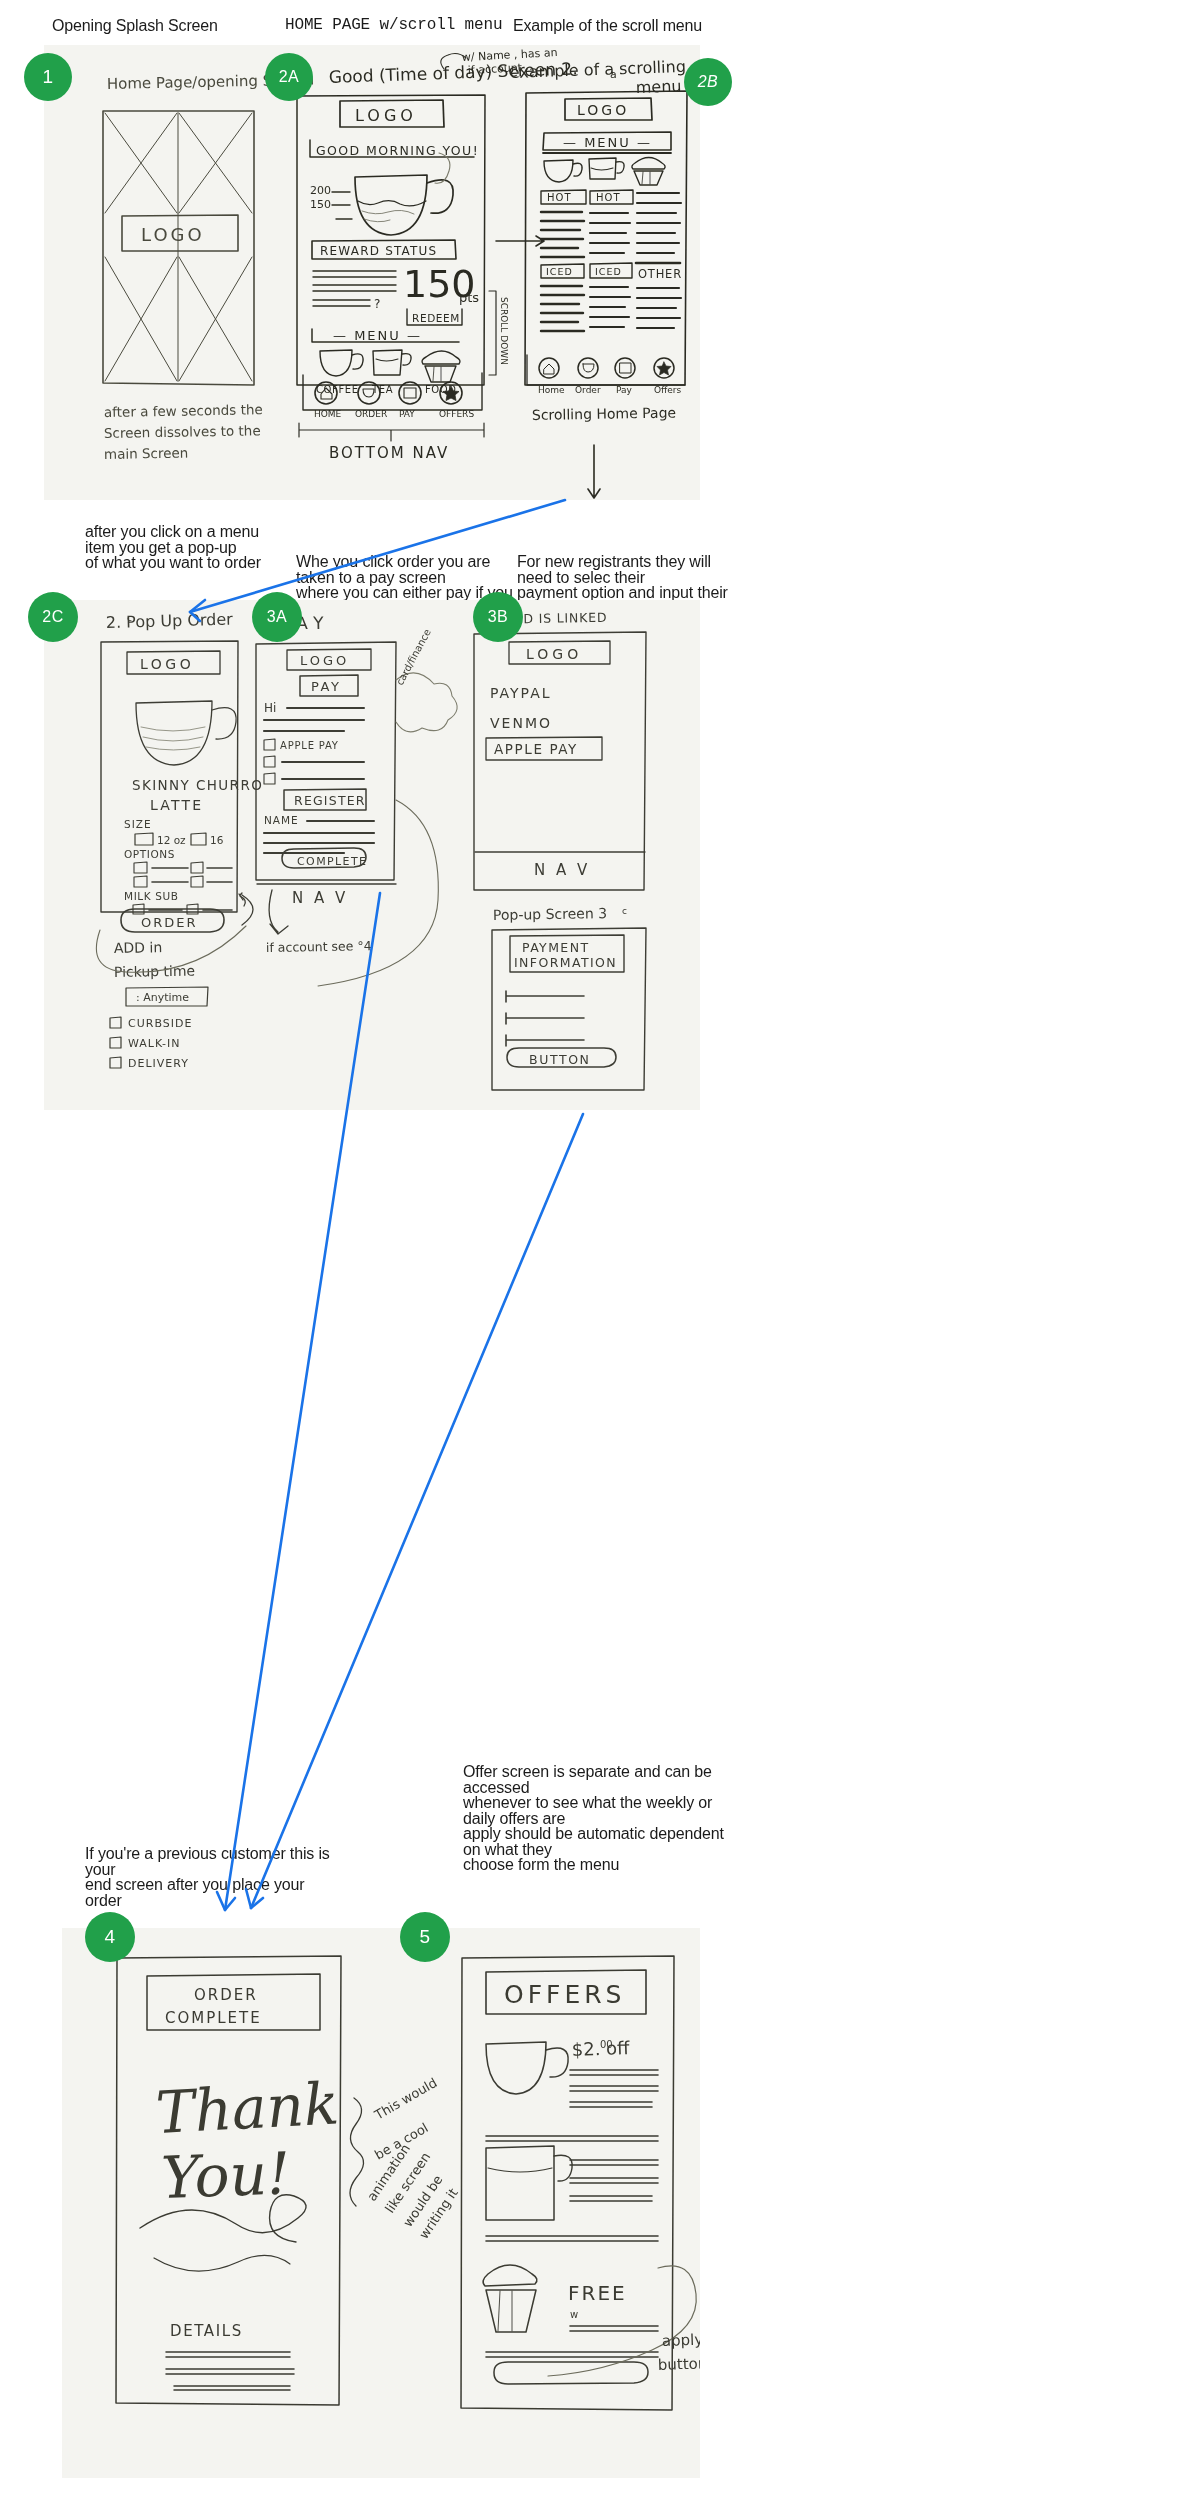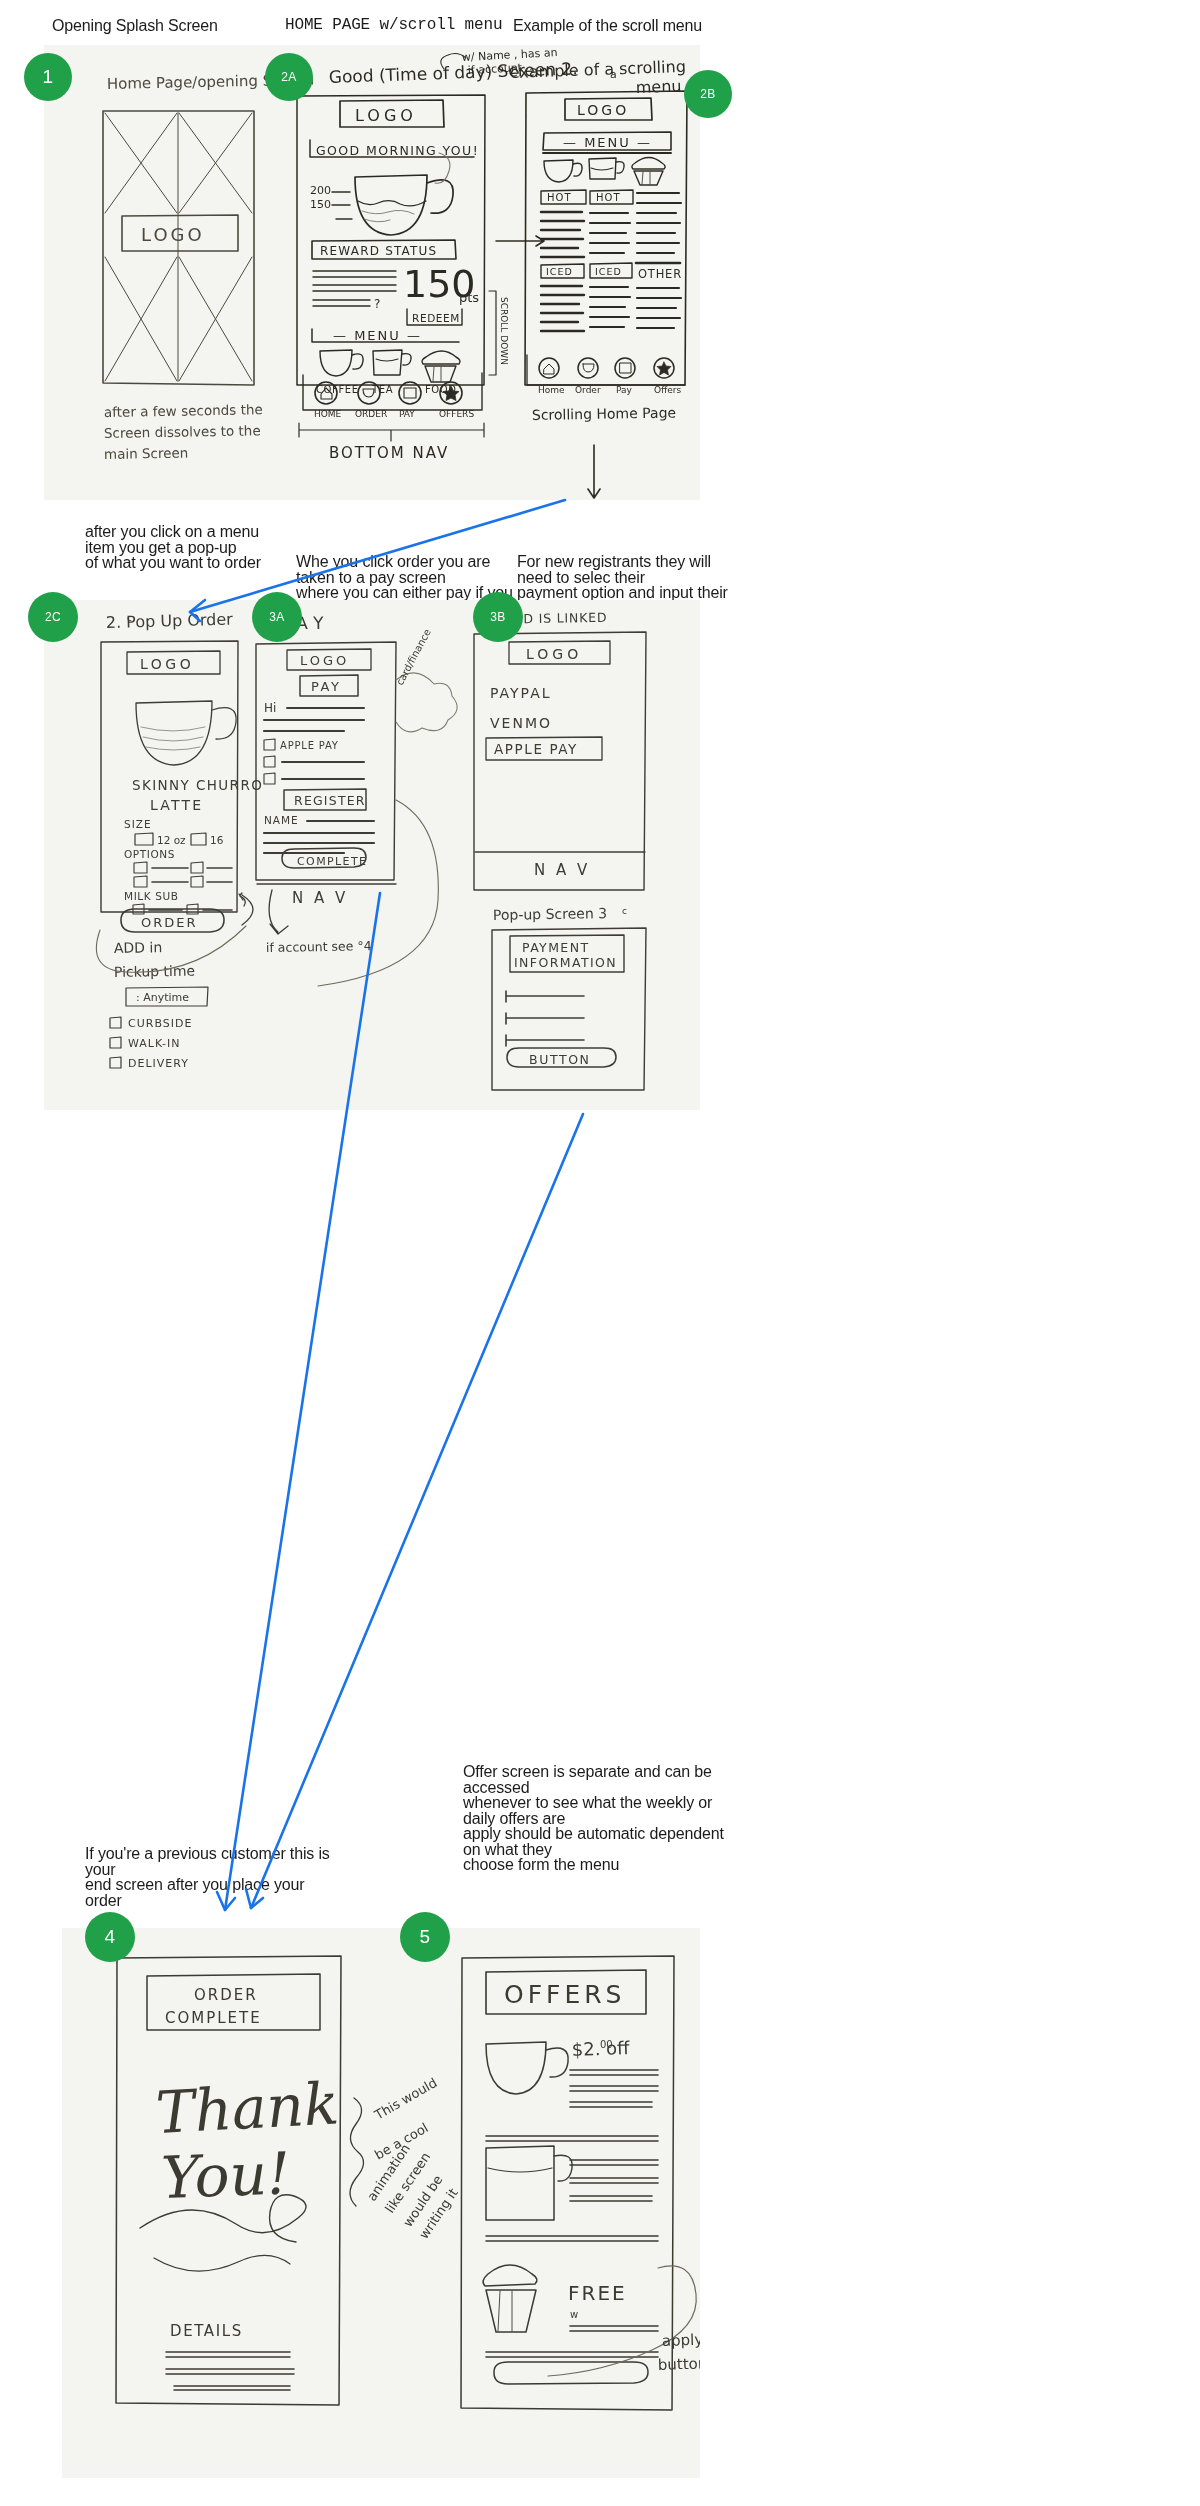--- a/index.html
+++ b/index.html
@@ -28,21 +28,21 @@
     position:absolute;
     border-radius:50%;
     background:#21a04a;
     color:#ffffff;
     display:flex; align-items:center; justify-content:center;
     font-size:19px; font-weight:400;
     letter-spacing:0.4px;
     z-index:40;
     box-shadow:0 0 0 0 rgba(0,0,0,0);
   }
-  .badge.small { font-size:12px; }
+  .badge.small { font-size:16px; }
   svg.ink { position:absolute; left:0; top:0; overflow:visible; }
   .arrowlayer { position:absolute; left:0; top:0; width:1200px; height:2506px; pointer-events:none; z-index:30; }
 </style>
 </head>
 <body>
 
 <div class="caption" style="left:52px; top:18px; width:200px;">Opening Splash Screen</div>
 <div class="caption" style="left:285px; top:18px; width:230px;font-family:Liberation Mono, monospace;">HOME PAGE w/scroll menu</div>
 <div class="caption" style="left:513px; top:18px; width:230px;">Example of the scroll menu</div>
 
@@ -247,21 +247,21 @@
       <text x="610" y="348" font-family="DejaVu Sans, sans-serif" font-size="9" fill="#2c2c24" stroke="none">Offers</text>
       <text x="488" y="375" font-family="DejaVu Sans, sans-serif" font-size="14" fill="#2c2c24" stroke="none" transform="rotate(-1 488 375)">Scrolling Home Page</text>
 
       <path d="M550 400 L550 452 M544 444 L550 453 L556 444" stroke-width="1.6" stroke="#2c2c24"></path>
     </g>
   </svg>
 </div>
 
 <div class="badge" style="left:24px; top:53px; width:48px; height:48px;">1</div>
 <div class="badge small" style="left:265px; top:53px; width:48px; height:48px;">2A</div>
-<div class="badge small" style="left:684px; top:70px; width:48px; height:48px;">2B</div>
+<div class="badge small" style="left:684px; top:58px; width:48px; height:48px;font-style:italic;">2B</div>
 
 <div class="caption" style="left:85px; top:524px; width:190px;">after you click on a menu
 item you get a pop-up
 of what you want to order</div>
 <div class="caption" style="left:296px; top:554px; width:220px;">Whe you click order you are taken to a pay screen
 where you can either pay if you already have an
 account OR register to set up an account to complete
 your transaction</div>
 <div class="caption" style="left:517px; top:554px; width:220px;">For new registrants they will need to selec their
 payment option and input their account info</div>

